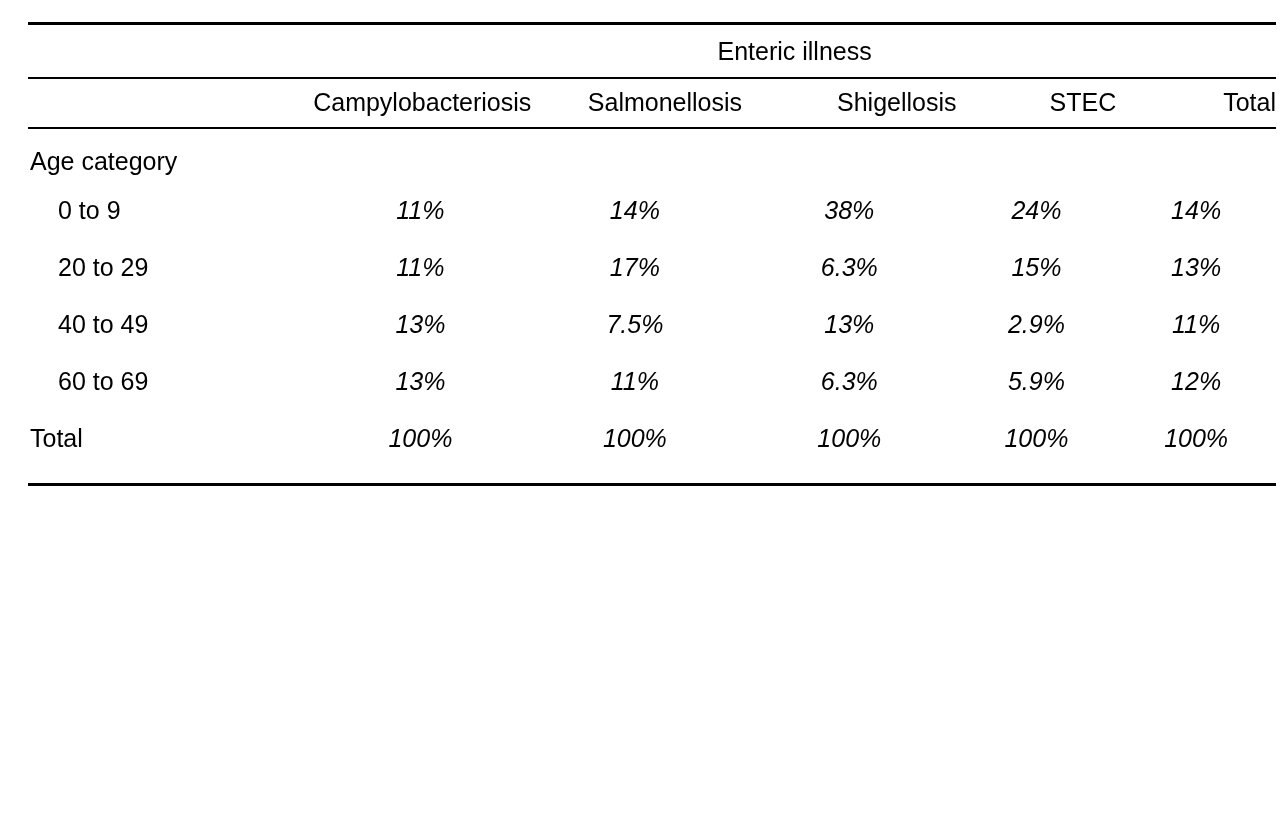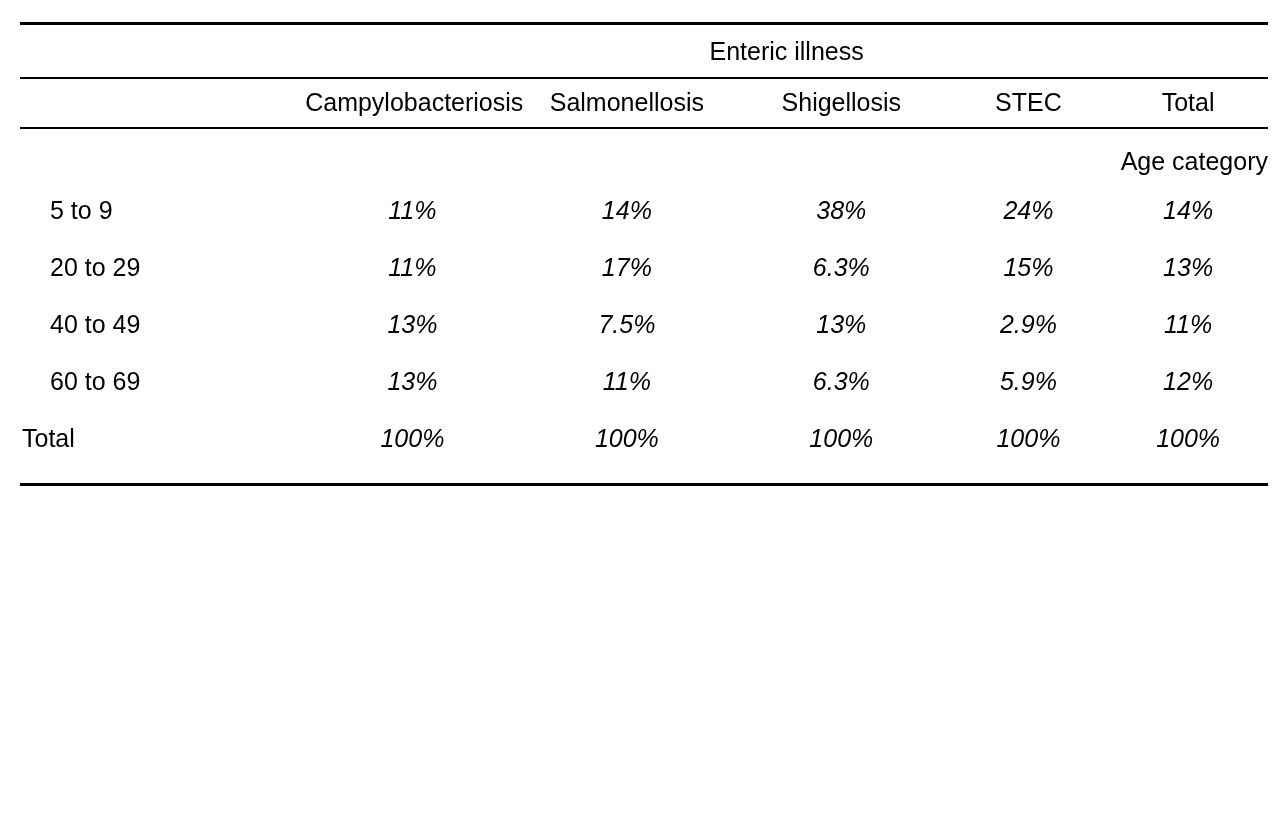--- a/index.html
+++ b/index.html
@@ -17,21 +17,21 @@
   .page {
     width: 1280px;
     height: 836px;
     box-sizing: border-box;
     padding: 0;
     position: relative;
   }
   table.enteric {
     border-collapse: collapse;
     width: 1248px;
-    margin: 22px 16px 0 20px;
+    margin: 22px 16px 0 28px;
     table-layout: fixed;
   }
   table.enteric td, table.enteric th {
     padding: 0;
     font-weight: normal;
     font-size: 25px;
     line-height: 1;
     vertical-align: middle;
   }
   
@@ -51,26 +51,26 @@
     border-bottom: 3px solid #000;
   }
 
   .spanhead {
     text-align: center;
     font-weight: bold;
     font-size: 25px;
     padding: 14px 0 13px 0 !important;
   }
   .colhead {
-    text-align: center;
+    text-align: right;
     font-size: 25px;
     padding: 11px 0 12px 0 !important;
   }
   .group-label {
-    text-align: right;
+    text-align: left;
     padding: 20px 0 8px 2px !important;
     font-size: 25px;
   }
   .row-label {
     text-align: left;
     padding: 16px 0 16px 30px !important;
     font-size: 25px;
     white-space: nowrap;
   }
   .total-label {
@@ -113,21 +113,21 @@
         <td class="colhead">Shigellosis</td>
         <td class="colhead">STEC</td>
         <td class="colhead">Total</td>
       </tr>
 
       <tr class="rule-mid">
         <td class="group-label" colspan="6">Age category</td>
       </tr>
 
       <tr>
-        <td class="row-label">5 to 9</td>
+        <td class="row-label">0 to 9</td>
         <td class="cell">11%</td>
         <td class="cell">14%</td>
         <td class="cell">38%</td>
         <td class="cell">24%</td>
         <td class="cell">14%</td>
       </tr>
       <tr>
         <td class="row-label">20 to 29</td>
         <td class="cell">11%</td>
         <td class="cell">17%</td>

